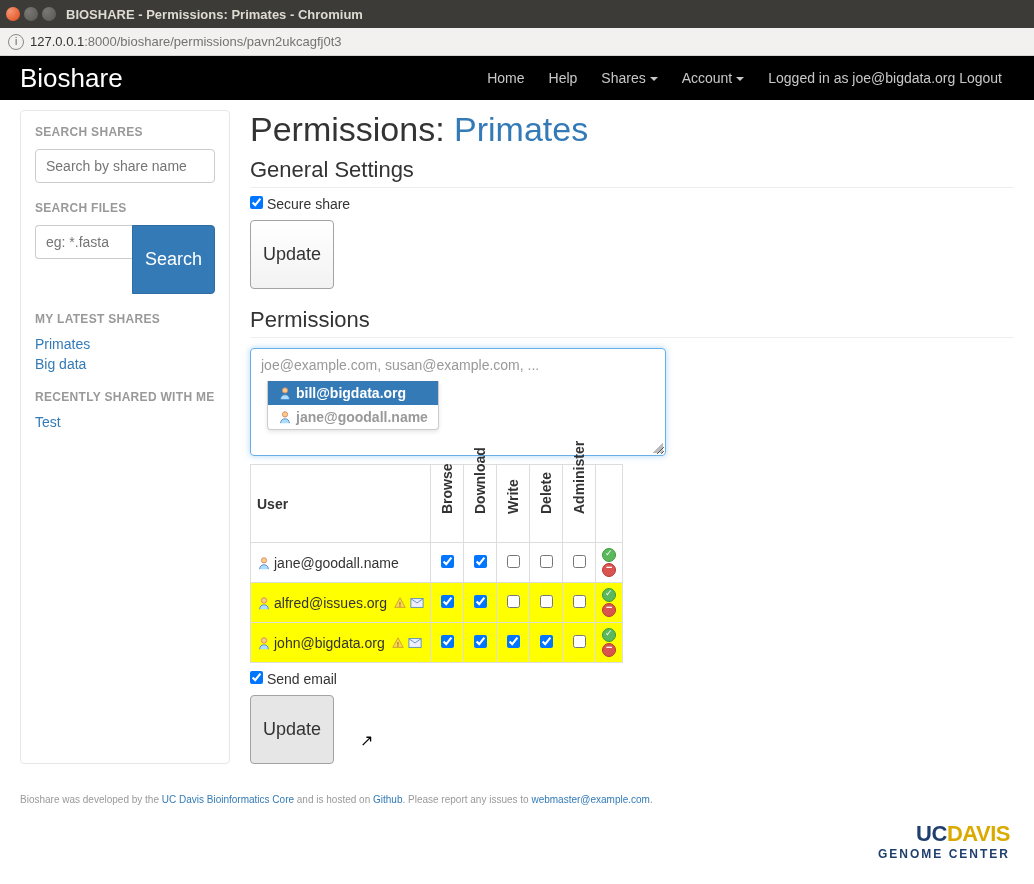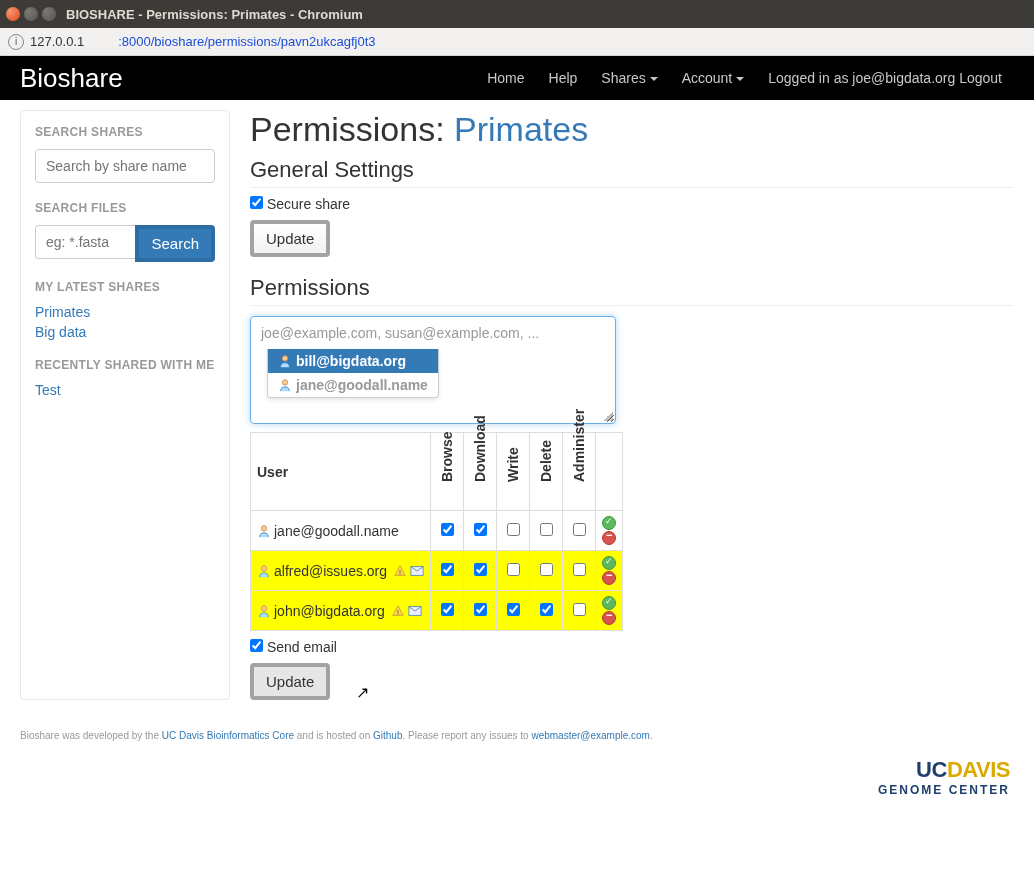--- a/index.html
+++ b/index.html
@@ -5,42 +5,42 @@
 * { box-sizing: border-box; margin: 0; padding: 0; }
 body { font-family: "Helvetica Neue", Helvetica, Arial, sans-serif; font-size: 14px; color: #333; background: #fff; width: 1034px; }
 .titlebar { background: #3c3b37; height: 28px; display: flex; align-items: center; padding: 0 6px; color: #dfdbd2; font-size: 13px; font-weight: bold; }
 .tb-btns { display: flex; gap: 4px; margin-right: 10px; }
 .tb-btn { width: 14px; height: 14px; border-radius: 50%; display: inline-block; }
 .tb-close { background: radial-gradient(circle at 30% 30%, #f79674, #df4a16); }
 .tb-min, .tb-max { background: radial-gradient(circle at 30% 30%, #7a7874, #595752); }
 .urlbar { background: #f2f1f0; height: 28px; display: flex; align-items: center; padding: 0 8px; color: #555; font-size: 13px; border-bottom: 1px solid #d6d6d6; }
 .urlbar .info-icon { width: 16px; height: 16px; border: 1px solid #888; border-radius: 50%; display: inline-flex; align-items: center; justify-content: center; font-size: 10px; margin-right: 6px; color: #555; }
 .url-host { color: #333; }
-.url-path { color: #1d4ed8; margin-left: 34px; }
+.url-path { color: #737373; }
 .navbar { background: #000; color: #9d9d9d; height: 44px; display: flex; align-items: center; padding: 0 20px; }
 .brand { color: #fff; font-size: 26px; font-weight: 500; margin-right: auto; }
 .nav-item { color: #c8c8c8; text-decoration: none; padding: 0 12px; font-size: 14px; cursor: pointer; }
 .caret { display: inline-block; width: 0; height: 0; margin-left: 4px; vertical-align: middle; border-top: 4px dashed; border-right: 4px solid transparent; border-left: 4px solid transparent; }
 .container { display: flex; padding: 10px 20px 20px; gap: 20px; }
 .sidebar { width: 210px; border: 1px solid #e7e7e7; border-radius: 4px; padding: 14px; }
 .sidebar h4 { color: #999; font-size: 12px; font-weight: bold; margin-bottom: 10px; letter-spacing: 0.3px; }
 .sidebar .section { margin-bottom: 18px; }
 .form-control { width: 100%; height: 34px; padding: 6px 10px; border: 1px solid #ccc; border-radius: 4px; font-size: 14px; color: #555; }
 .input-group { display: flex; }
 .input-group .form-control { border-radius: 4px 0 0 4px; border-right: none; }
-.btn { display: inline-block; padding: 6px 12px; font-size: 15px; border: 4px solid #a3a3a3; border-radius: 4px; background: #fff; cursor: pointer; color: #333; }
+.btn { display: inline-block; padding: 23px 12px; font-size: 18px; border: 1px solid #a3a3a3; border-radius: 4px; background: #fff; cursor: pointer; color: #333; }
 .btn-default { background: linear-gradient(#fff, #f2f2f2); }
 .btn-primary { background: #337ab7; color: #fff; border-color: #2e6da4; border-radius: 0 4px 4px 0; }
 .sidebar a.link { color: #337ab7; text-decoration: none; display: block; margin: 4px 0; font-size: 14px; }
 .main { flex: 1; }
 h1 { font-size: 34px; font-weight: 500; margin-bottom: 8px; }
 h1 .share-link { color: #337ab7; }
 h2 { font-size: 22px; font-weight: 500; margin: 8px 0 6px; border-bottom: 1px solid #eee; padding-bottom: 4px; }
 .setting-row { margin: 8px 0; }
-.perm-textarea { width: 366px; height: 108px; border: 1px solid #66afe9; border-radius: 4px; padding: 8px 10px; font-size: 14px; color: #999; position: relative; resize: both; overflow: auto; box-shadow: 0 0 6px rgba(102,175,233,.5); }
+.perm-textarea { width: 416px; height: 108px; border: 1px solid #66afe9; border-radius: 4px; padding: 8px 10px; font-size: 14px; color: #999; position: relative; resize: both; overflow: auto; box-shadow: 0 0 6px rgba(102,175,233,.5); }
 .resize-grip { position: absolute; right: 2px; bottom: 2px; width: 10px; height: 10px; background: linear-gradient(135deg, transparent 50%, #bbb 50%); }
 .dropdown-list { position: absolute; left: 16px; top: 32px; background: #fff; border: 1px solid #ccc; border-top: none; border-radius: 0 0 4px 4px; min-width: 170px; box-shadow: 0 2px 4px rgba(0,0,0,.1); font-weight: bold; }
 .dropdown-item { padding: 4px 10px; font-size: 14px; display: flex; align-items: center; gap: 4px; cursor: pointer; }
 .dropdown-item.active { background: #337ab7; color: #fff; }
 .perm-table { border-collapse: collapse; margin-top: 8px; }
 .perm-table th, .perm-table td { border: 1px solid #ddd; padding: 4px 6px; font-size: 14px; vertical-align: middle; }
 .perm-table th { font-weight: bold; }
 .perm-table th.rot { height: 78px; white-space: nowrap; }
 .perm-table th.rot > div { transform: rotate(-90deg); width: 20px; }
 .row-yellow { background: #ffff00; }

